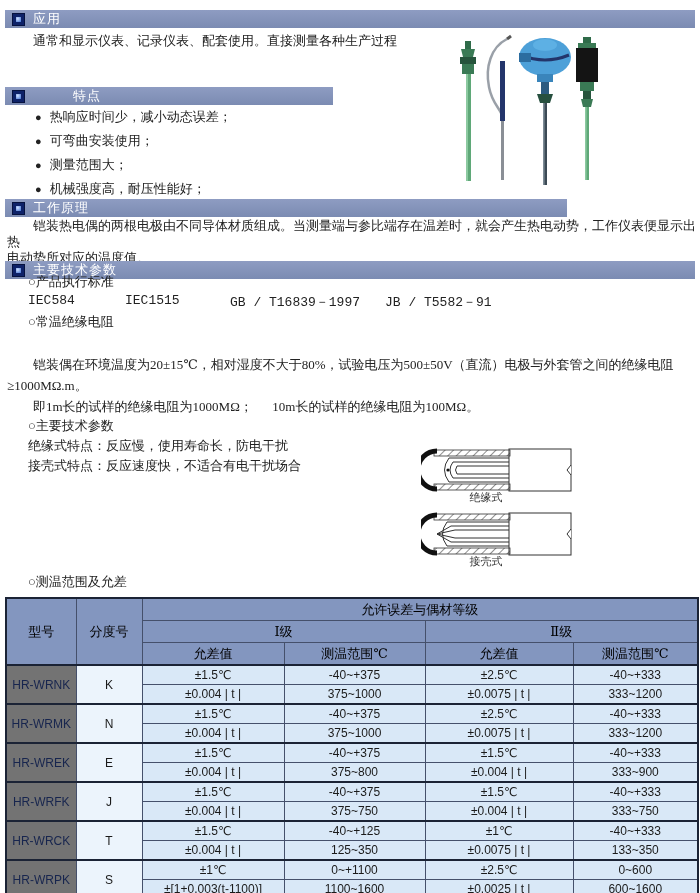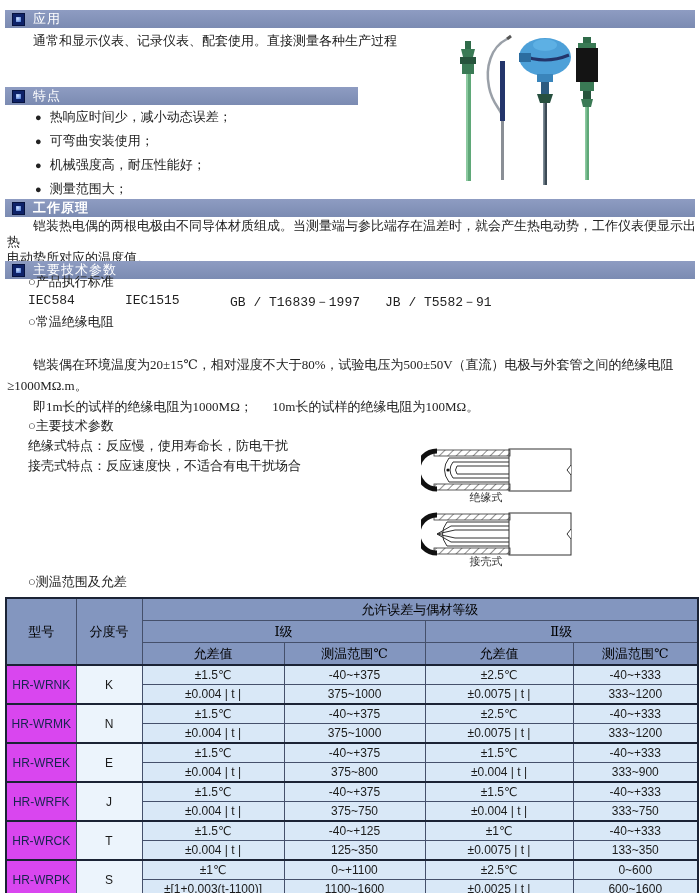--- a/index.html
+++ b/index.html
@@ -40,21 +40,21 @@
     font-family:"Liberation Sans","DejaVu Sans",sans-serif;
   }
   table.spec td{
     border:1px solid #45506b;text-align:center;vertical-align:middle;
     font-size:12px;padding:0;overflow:hidden;white-space:nowrap;
   }
   table.spec tr.h td{
     background:#8396bf;color:#000000;height:21px;font-size:13px;
     font-family:"Liberation Serif","DejaVu Serif",serif;
   }
-  table.spec td.model{background:#d946ef;color:#17254e;margin-top:36px;}
+  table.spec td.model{background:#737373;color:#17254e;margin-top:36px;}
   table.spec td.code{background:#ecf4fc;color:#1a1a1a;}
   table.spec td.d{background:#d9e8f7;color:#1a1a1a;height:18px;}
   table.spec tr.gstart td{border-top:2px solid #1b2335;}
   table.spec{border:2px solid #1b2335;}
 </style>
 </head>
 <body>
 
 <div class="bar" style="top:10px;width:690px;">
   <span class="sq">
@@ -101,34 +101,34 @@
     <path d="M123,10 h18 v5 h-18 z" fill="#3a7a55"></path>
     <rect x="121" y="15" width="22" height="34" fill="#141414"></rect>
     <rect x="125" y="49" width="14" height="9" fill="#3a7a55"></rect>
     <rect x="128" y="58" width="8" height="8" fill="#26543c"></rect>
     <path d="M126,66 h12 l-2,8 h-8 z" fill="#3a7a55"></path>
     <rect x="130" y="74" width="4" height="73" fill="#5fa878"></rect>
     <rect x="130" y="74" width="1.6" height="73" fill="#8cc9a0"></rect>
   </g>
 </svg>
 
-<div class="bar" style="top:87px;width:353px;">
+<div class="bar" style="top:87px;width:328px;gap:40px;">
   <span class="sq">
       <i></i>
     </span>
   <span class="t">特点</span>
 </div>
 <div class="abs" style="top:105px;left:35px;">
   <div class="feat-item"><span class="bullet">●</span><span>热响应时间少，减小动态误差；</span></div>
   <div class="feat-item"><span class="bullet">●</span><span>可弯曲安装使用；</span></div>
+  <div class="feat-item"><span class="bullet">●</span><span>测量范围大；</span></div>
   <div class="feat-item"><span class="bullet">●</span><span>机械强度高，耐压性能好；</span></div>
-  <div class="feat-item"><span class="bullet">●</span><span>测量范围大；</span></div>
-</div>
-
-<div class="bar" style="top:199px;width:690px;font-weight:bold;">
+</div>
+
+<div class="bar" style="top:199px;width:562px;">
   <span class="sq">
       <i></i>
     </span>
   <span class="t">工作原理</span>
 </div>
 <div class="abs" style="top:218px;left:7px;width:690px;font-size:13px;line-height:16px;">
   <div class="indent">铠装热电偶的两根电极由不同导体材质组成。当测量端与参比端存在温差时，就会产生热电动势，工作仪表便显示出热</div>
   <div>电动势所对应的温度值。</div>
 </div>
 

